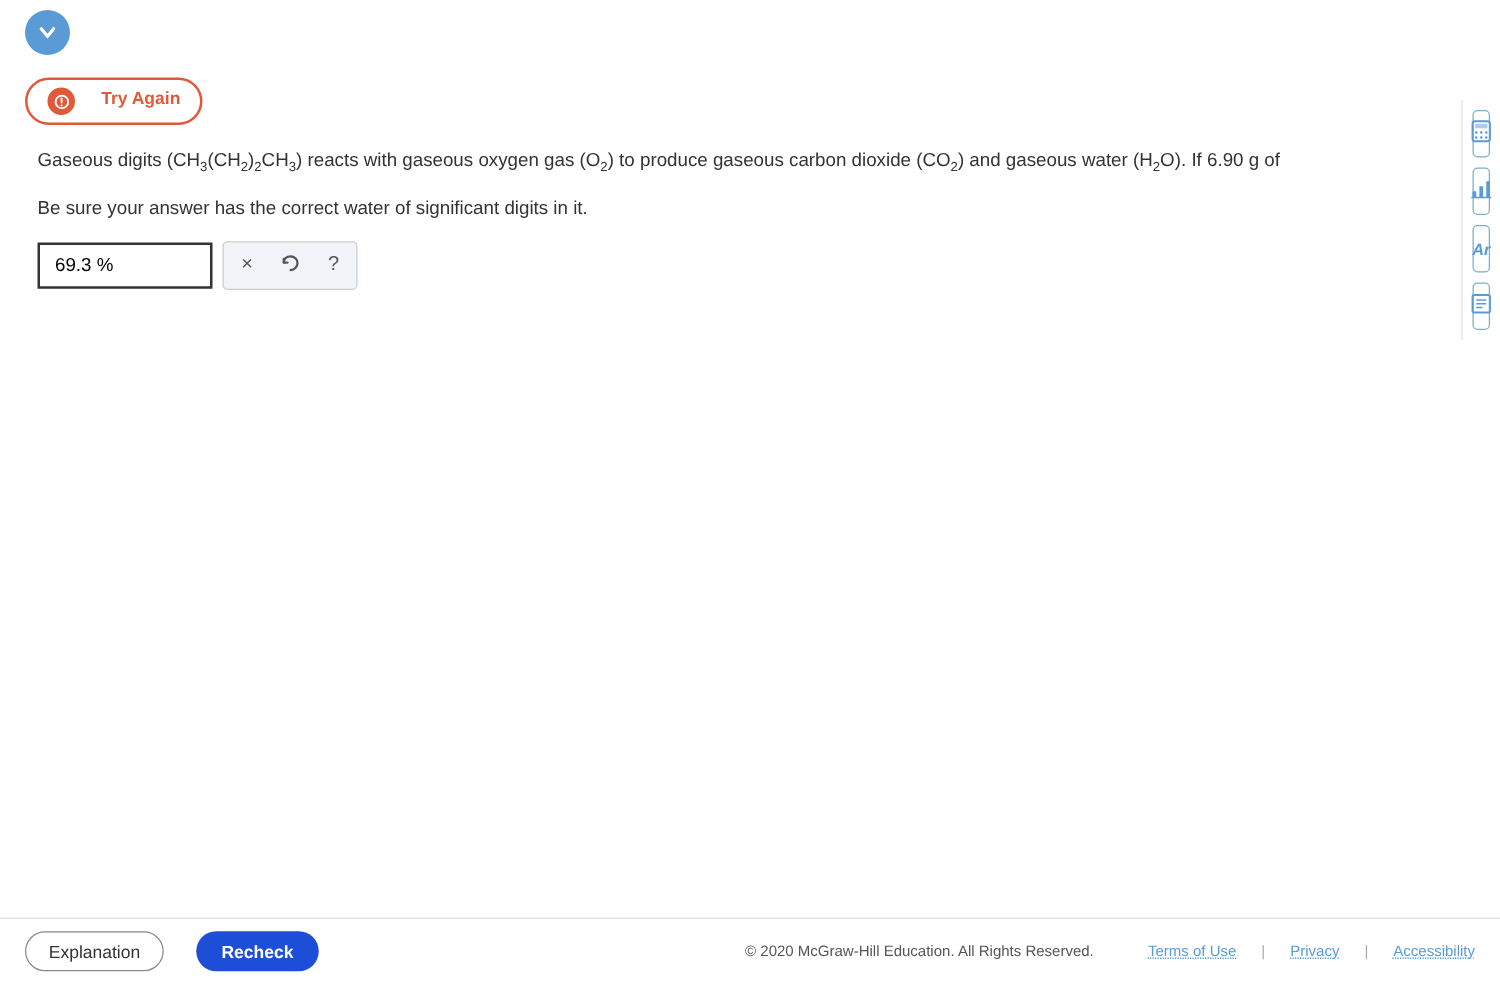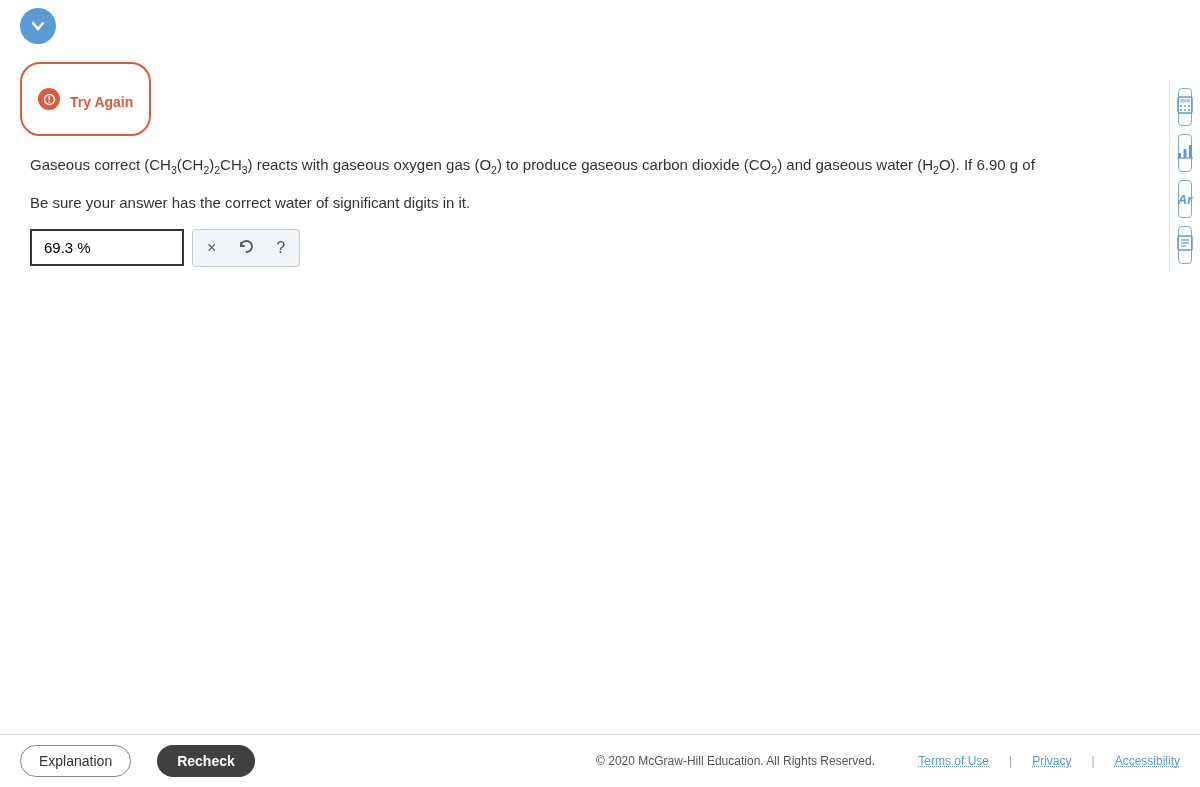--- a/index.html
+++ b/index.html
@@ -31,27 +31,27 @@
       color: white;
       font-size: 16px;
     }
 
     
     .try-again-section {
       padding: 10px 20px 16px 20px;
     }
     .try-again-btn {
       display: flex;
-      align-items: flex-end;
-      gap: 10px;
+      align-items: flex-start;
+      gap: 21px;
       background: #fff;
       border: 2px solid #e05a3a;
       border-radius: 20px;
       color: #e05a3a;
-      padding: 24px 16px;
+      padding: 6px 16px;
       font-size: 14px;
       font-weight: bold;
       cursor: pointer;
     }
     .try-again-icon {
       width: 22px;
       height: 22px;
       background: #e05a3a;
       border-radius: 50%;
       display: flex;
@@ -81,21 +81,21 @@
     
     .answer-area {
       display: flex;
       align-items: center;
       gap: 0;
     }
     .answer-input-box {
       border: 2px solid #333;
       padding: 8px 12px;
       font-size: 15px;
-      width: 154px;
+      width: 140px;
       outline: none;
     }
     .action-buttons {
       display: flex;
       align-items: center;
       border: 1px solid #ccc;
       border-radius: 4px;
       margin-left: 8px;
       background: #f0f4f8;
       padding: 4px 8px;
@@ -159,21 +159,21 @@
       border: 1.5px solid #888;
       background: #fff;
       border-radius: 20px;
       padding: 7px 18px;
       font-size: 14px;
       cursor: pointer;
       color: #333;
     }
     .recheck-btn {
       border: none;
-      background: #404040;
+      background: #1d4ed8;
       border-radius: 20px;
       padding: 7px 20px;
       font-size: 14px;
       cursor: pointer;
       color: #fff;
       font-weight: bold;
     }
     .footer-right {
       font-size: 12px;
       color: #555;
@@ -210,21 +210,21 @@
         <rect x="5.5" y="3" width="1.5" height="4.5" rx="0.5" fill="white"></rect>
         <rect x="5.5" y="8.5" width="1.5" height="1.5" rx="0.5" fill="white"></rect>
       </svg>
     </div>
     <span>Try Again</span>
   </button>
 </div>
 
 <div class="main-content">
   <div class="question-text">
-    <span>Gaseous correct</span>
+    <span>Gaseous digits</span>
     
     <span> (CH<sub>3</sub>(CH<sub>2</sub>)<sub>2</sub>CH<sub>3</sub>) </span>
     <span>reacts with gaseous oxygen gas</span>
     <span> (O<sub>2</sub>) </span>
     <span>to produce gaseous carbon dioxide</span>
     <span> (CO<sub>2</sub>) </span>
     <span>and gaseous water</span>
     <span> (H<sub>2</sub>O)</span><span>. If 6.90 g of</span>
     <br>
   </div>

